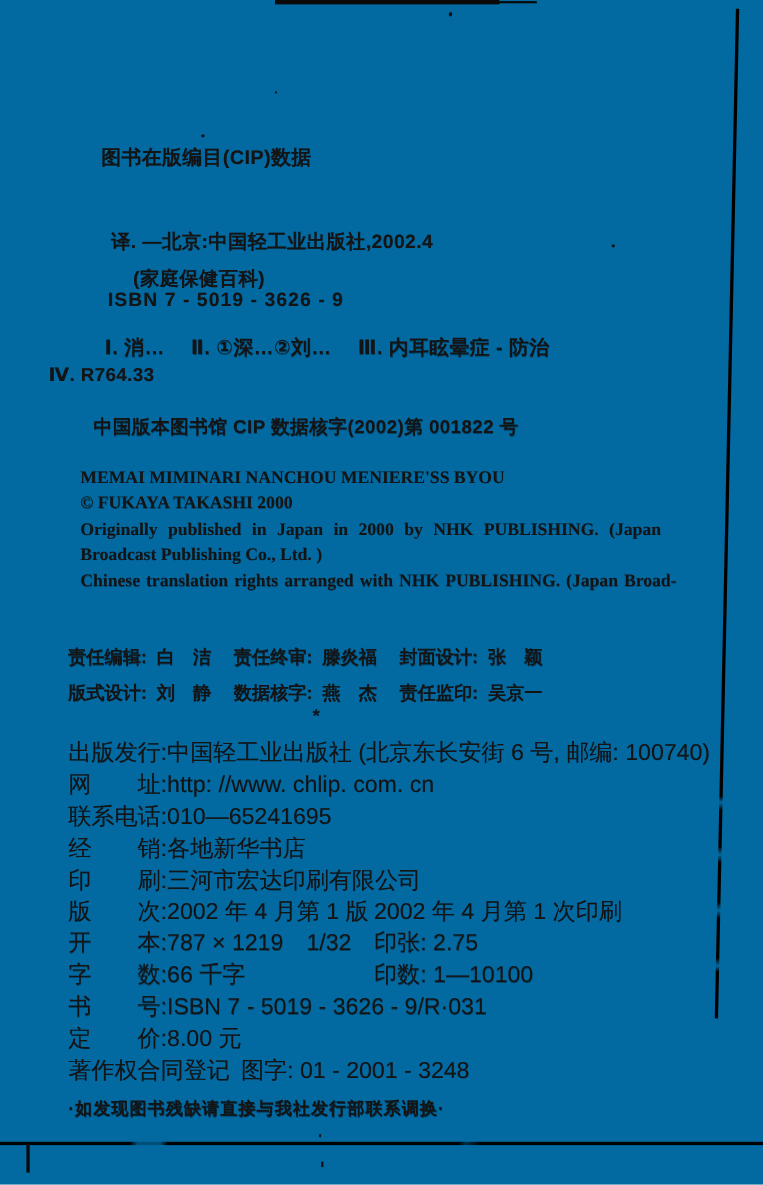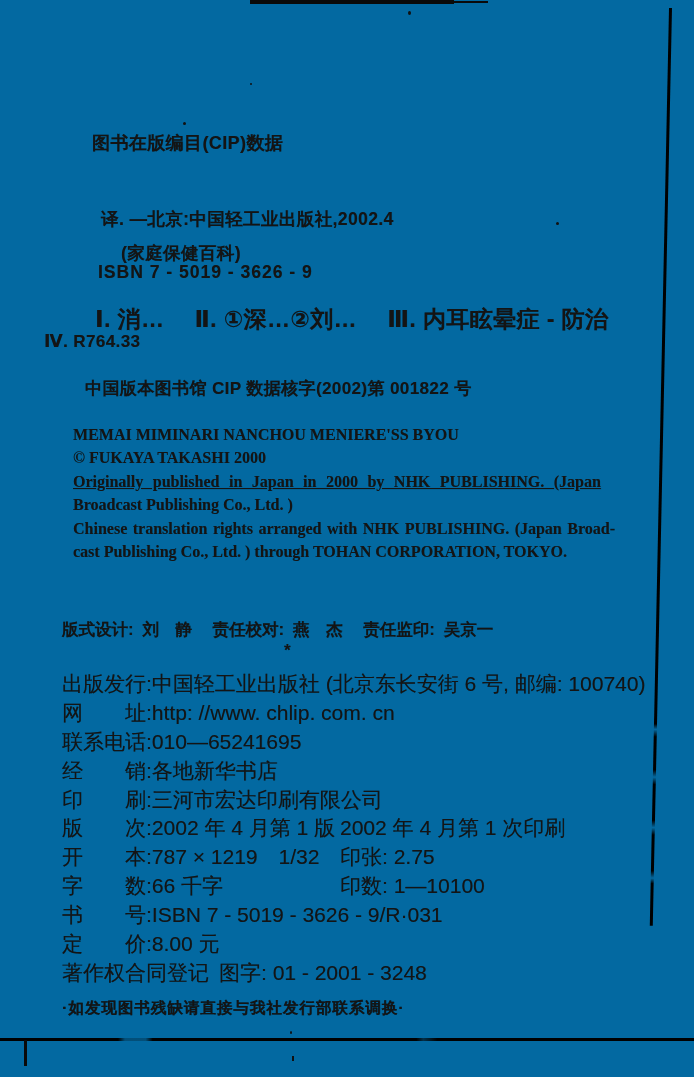--- a/index.html
+++ b/index.html
@@ -12,32 +12,32 @@
     position:absolute; white-space:nowrap; font-weight:bold;
     letter-spacing:0.4px;
     text-shadow:0.3px 0.3px 0 rgba(0,0,0,0.35);
   }
   
   .cip-heading   { left:92px;  top:131px; font-size:18px; }
   .cip-line1     { left:95px;  top:179px; font-size:17.5px; }
   .cip-line2     { left:78px;  top:207px; font-size:17.5px;margin-left:23px; }
   .cip-series    { left:93px;  top:241px; font-size:17.5px;margin-left:28px; }
   .cip-isbn      { left:98px;  top:262px; font-size:17.5px; letter-spacing:1px; }
-  .cip-class1    { left:95px;  top:304px; font-size:23px; }
+  .cip-class1    { left:95px;  top:304px; font-size:18px; }
   .cip-class2    { left:44px;  top:331px; font-size:17px; }
   .cip-record    { left:85px;  top:377px; font-size:17px; }
   
   .eng {
     position:absolute; left:73px; top:423px;
     font-family:"Liberation Serif","DejaVu Serif",serif;
     font-size:16px; font-weight:bold; line-height:23.4px;
     text-shadow:0.3px 0.3px 0 rgba(0,0,0,0.3);
   }
   .eng div { white-space:nowrap; }
-  .eng .wide { word-spacing:5.5px;text-decoration:underline; }
+  .eng .wide { word-spacing:5.5px; }
   .eng .semi { word-spacing:1.5px; }
   
   .credits-row { position:absolute; left:62px; font-size:16.5px; font-weight:bold;
     white-space:nowrap; text-shadow:0.3px 0.3px 0 rgba(0,0,0,0.35); }
   .credits-row.r1 { top:587px; }
   .credits-row.r2 { top:619px; }
   .credit-group { margin-right:16px; }
   .credit-group .cv { margin-left:9px; }
   .star-sep { left:284px; top:641px; font-size:17px; }
   
@@ -103,26 +103,30 @@
   <div class="line cip-class1">Ⅰ. 消…　 Ⅱ. ①深…②刘…　 Ⅲ. 内耳眩晕症 - 防治</div>
   <div class="line cip-class2">Ⅳ. R764.33</div>
   <div class="line cip-record">中国版本图书馆 CIP 数据核字(2002)第 001822 号</div>
 
   <div class="eng">
     <div>MEMAI MIMINARI NANCHOU MENIERE'SS BYOU</div>
     <div>© FUKAYA TAKASHI 2000</div>
     <div class="wide">Originally published in Japan in 2000 by NHK PUBLISHING. (Japan</div>
     <div>Broadcast Publishing Co., Ltd. )</div>
     <div class="semi">Chinese translation rights arranged with NHK PUBLISHING. (Japan Broad-</div>
-    <div>cast Publishing Co., Ltd. ) through TOHAN CORPORATION, TOKYO.</div>
   </div>
 
+  <div class="credits-row r1">
+    <span class="credit-group"><span>责任编辑:</span><span class="cv">白　洁</span></span>
+    <span class="credit-group"><span>责任终审:</span><span class="cv">滕炎福</span></span>
+    <span class="credit-group"><span>封面设计:</span><span class="cv">张　颖</span></span>
+  </div>
   <div class="credits-row r2">
     <span class="credit-group"><span>版式设计:</span><span class="cv">刘　静</span></span>
-    <span class="credit-group"><span>责任校对:</span><span class="cv">燕　杰</span></span>
+    <span class="credit-group"><span>数据核字:</span><span class="cv">燕　杰</span></span>
     <span class="credit-group"><span>责任监印:</span><span class="cv">吴京一</span></span>
   </div>
   <div class="line star-sep">*</div>
 
   <div class="pub-block">
     <div class="pub-row"><span class="pub-label">出版发行:</span><span>中国轻工业出版社 (北京东长安街 6 号, 邮编: 100740)</span></div>
     <div class="pub-row"><span class="pub-label">网　　址:</span><span>http: //www. chlip. com. cn</span></div>
     <div class="pub-row"><span class="pub-label">联系电话:</span><span>010—65241695</span></div>
     <div class="pub-row"><span class="pub-label">经　　销:</span><span>各地新华书店</span></div>
     <div class="pub-row"><span class="pub-label">印　　刷:</span><span>三河市宏达印刷有限公司</span></div>

